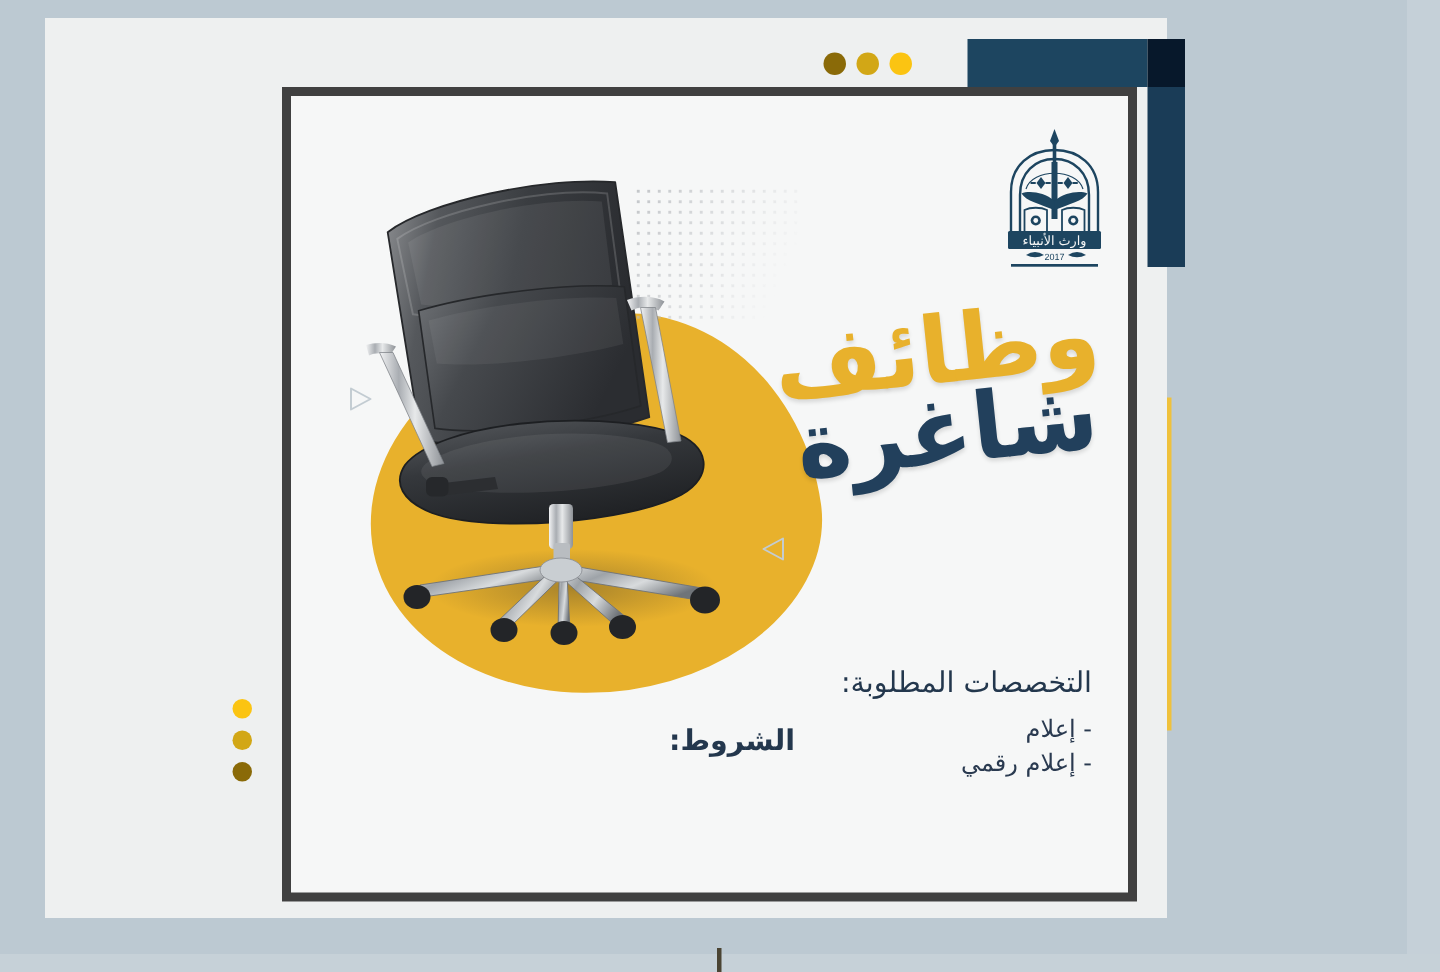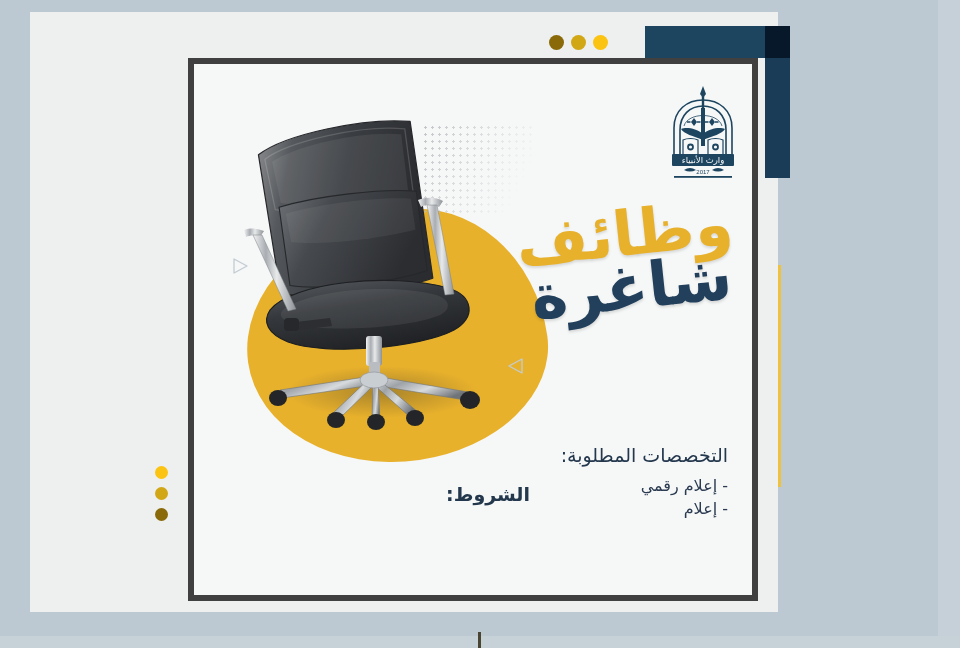--- a/index.html
+++ b/index.html
@@ -306,22 +306,22 @@
         </svg>
       </div>
 
       <div class="headline">
         <div class="l1">وظائف</div>
         <div class="l2">شاغرة</div>
       </div>
 
       <div class="specs">
         <div class="title">التخصصات المطلوبة:</div>
+        <div class="item">- إعلام</div>
         <div class="item">- إعلام رقمي</div>
-        <div class="item">- إعلام</div>
       </div>
 
       <div class="conds">
         <div class="title">الشروط:</div>
       </div>
 
     </div>
   </div>
 </div>
 

